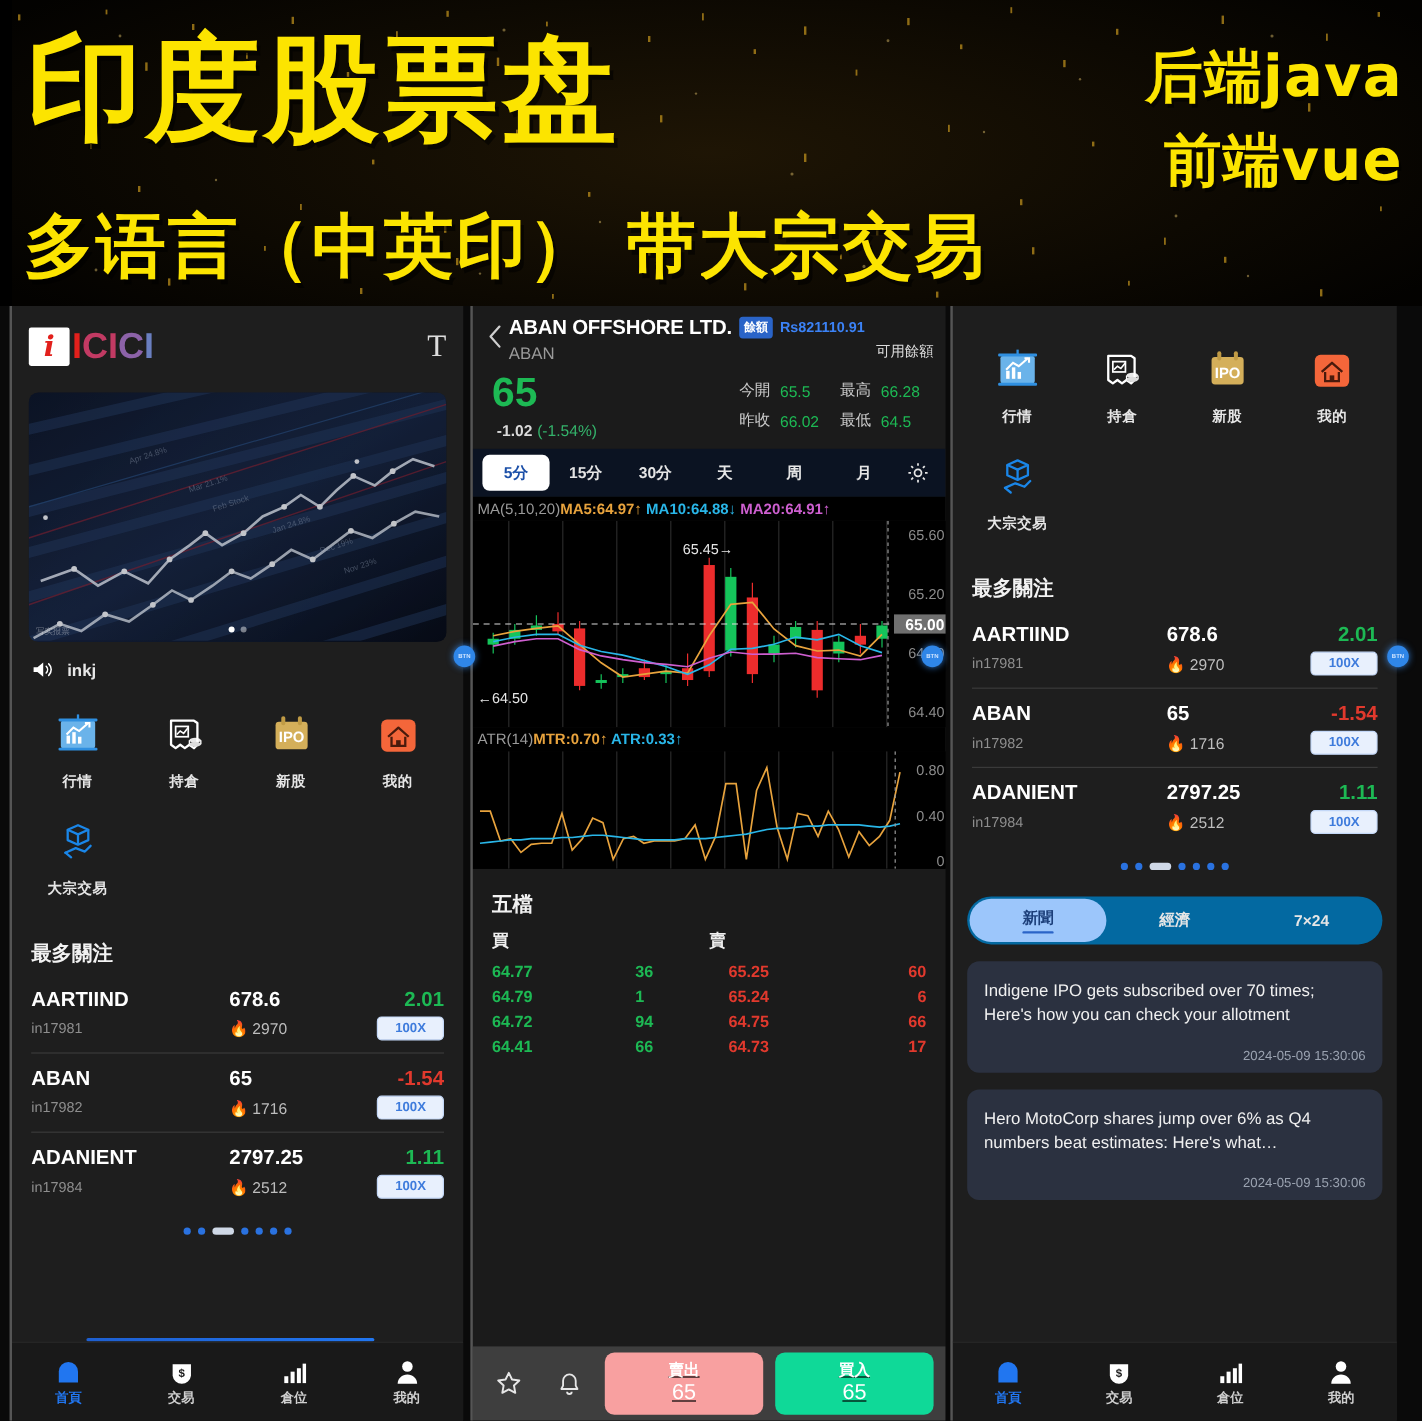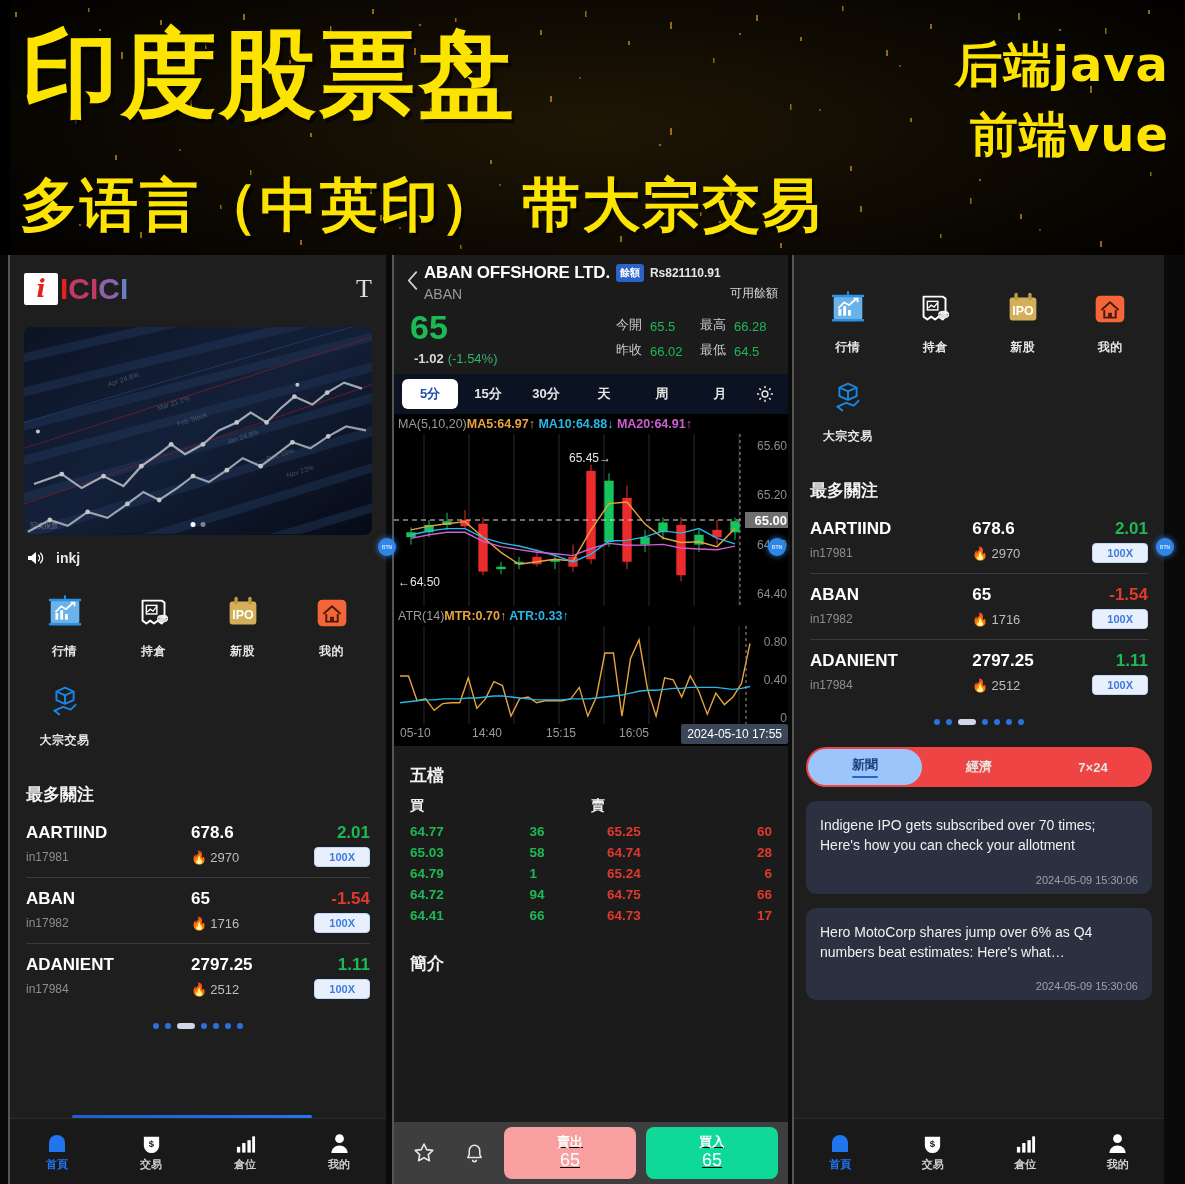--- a/index.html
+++ b/index.html
@@ -130,21 +130,21 @@
   .bar-accent { position:absolute; left:62px; bottom:66px; width:240px; height:3px;
     background:linear-gradient(90deg,#1e5fd0,#2176f0); border-radius:2px; }
 
   
   .mp-head { padding: 8px 10px 2px 6px; display:flex; align-items:flex-start; }
   .back-chev { width:24px; height:34px; display:flex;align-items:center;justify-content:center; }
   .mp-hl { flex:1; }
   .mp-title-row { display:flex; align-items:center; gap:6px; }
   .mp-title { font-size:17px; font-weight:bold; color:#fff; letter-spacing:-.2px;}
   .bal-badge { font-size:10px; color:#fff; background:#2a64c8; border-radius:3px; padding:2px 4px; font-weight:bold;}
-  .bal-amt { font-size:12px; color:#e5e5e5; font-weight:bold; }
+  .bal-amt { font-size:12px; color:#3b82f6; font-weight:bold; }
   .mp-sub-row { display:flex; align-items:center; margin-top:2px;}
   .mp-code { font-size:14px; color:#9a9a9a; }
   .bal-lbl { margin-left:auto; font-size:12px; color:#dcdcdc; }
 
   .quote { display:flex; padding: 6px 12px 8px 16px; align-items:flex-start;}
   .q-left { flex:0 0 48%; }
   .q-price { font-size:34px; font-weight:600; color:#1DB954; line-height:1; }
   .q-delta { font-size:13px; font-weight:bold; color:#1DB954; margin-top:7px;}
   .q-delta span { font-weight:normal; color:#34b36b; margin-left:4px;}
   .q-right { flex:1; padding-top:6px; }
@@ -188,21 +188,21 @@
   }
   .ab-ico { width:40px; display:flex;align-items:center;justify-content:center;}
   .ab-btn { flex:1; border-radius:8px; text-align:center; padding:7px 0; color:#fff; }
   .ab-sell { background:#F8A0A0; }
   .ab-buy  { background:#0FD998; }
   .ab-l1 { font-size:13px; font-weight:bold; line-height:1.2;}
   .ab-l2 { font-size:18px; line-height:1.3; }
 
   
   .news-tabs {
-    margin: 14px 12px 0 12px; background:#ef4444; border-radius:22px; display:flex;
+    margin: 14px 12px 0 12px; background:#0369a1; border-radius:22px; display:flex;
     align-items:center; height:40px; padding: 0 2px;
   }
   .ntab { flex:1; text-align:center; font-size:13px; font-weight:bold; color:#e6e6e6;
           height:36px; display:flex; flex-direction:column; align-items:center; justify-content:center;
           border-radius:18px; }
   .ntab.active { background:#9CC6FB; color:#1c3f7a; }
   .ntab.active .und { width:26px;height:2px;background:#2a64c8;border-radius:2px;margin-top:2px;}
   .news-card {
     margin: 14px 12px 0 12px; background:#2b3140; border-radius:10px; padding:14px 14px 8px 14px;
   }
@@ -730,68 +730,53 @@
           <line x1="345" y1="0" x2="345" y2="98" stroke="#2a2a2a" stroke-width="1"></line>
           <polyline points="6,49.955555555555556 14.536585365853659,49.955555555555556 23.073170731707318,74.8 31.609756097560975,72.88888888888889 40.146341463414636,84.35555555555555 48.6829268292683,77.66666666666667 57.21951219512195,76.71111111111111 65.7560975609756,76.71111111111111 74.29268292682927,51.866666666666674 82.82926829268293,82.44444444444444 91.3658536585366,72.88888888888889 99.90243902439025,55.68888888888889 108.4390243902439,59.51111111111111 116.97560975609757,90.08888888888889 125.51219512195122,72.88888888888889 134.0487804878049,70.97777777777777 142.58536585365854,76.71111111111111 151.1219512195122,74.8 159.65853658536585,74.8 168.19512195121953,74.8 176.7317073170732,72.88888888888889 185.26829268292684,61.42222222222222 193.8048780487805,90.08888888888889 202.34146341463415,70.97777777777777 210.8780487804878,27.022222222222226 219.41463414634148,27.022222222222226 227.95121951219514,90.08888888888889 236.4878048780488,32.75555555555555 245.02439024390245,13.64444444444446 253.5609756097561,63.333333333333336 262.0975609756098,90.08888888888889 270.6341463414634,51.866666666666674 279.1707317073171,53.77777777777778 287.70731707317077,70.97777777777777 296.2439024390244,49.955555555555556 304.7804878048781,65.24444444444444 313.3170731707317,88.17777777777778 321.8536585365854,67.15555555555555 330.39024390243907,78.62222222222222 338.9268292682927,70.97777777777777 347.4634146341464,57.6 356,17.46666666666667" fill="none" stroke="#E8A33D" stroke-width="1.4"></polyline>
           <polyline points="6,76.71111111111111 14.536585365853659,75.75555555555556 23.073170731707318,74.8 31.609756097560975,73.84444444444445 40.146341463414636,73.84444444444445 48.6829268292683,72.88888888888889 57.21951219512195,72.88888888888889 65.7560975609756,72.88888888888889 74.29268292682927,71.93333333333334 82.82926829268293,71.93333333333334 91.3658536585366,70.97777777777777 99.90243902439025,70.02222222222223 108.4390243902439,70.02222222222223 116.97560975609757,70.97777777777777 125.51219512195122,71.93333333333334 134.0487804878049,72.88888888888889 142.58536585365854,73.84444444444445 151.1219512195122,73.84444444444445 159.65853658536585,73.84444444444445 168.19512195121953,73.84444444444445 176.7317073170732,72.88888888888889 185.26829268292684,72.88888888888889 193.8048780487805,72.88888888888889 202.34146341463415,71.93333333333334 210.8780487804878,70.97777777777777 219.41463414634148,70.02222222222223 227.95121951219514,69.06666666666666 236.4878048780488,67.15555555555555 245.02439024390245,65.24444444444444 253.5609756097561,64.28888888888889 262.0975609756098,64.28888888888889 270.6341463414634,63.333333333333336 279.1707317073171,62.37777777777778 287.70731707317077,62.37777777777778 296.2439024390244,61.42222222222222 304.7804878048781,61.42222222222222 313.3170731707317,61.42222222222222 321.8536585365854,61.42222222222222 330.39024390243907,62.37777777777778 338.9268292682927,63.333333333333336 347.4634146341464,62.37777777777778 356,60.46666666666667" fill="none" stroke="#29B6E8" stroke-width="1.4"></polyline>
           <line x1="352" y1="0" x2="352" y2="98" stroke="#9a9a9a" stroke-width="1" stroke-dasharray="3 3"></line>
           <text x="393" y="19.555555555555557" fill="#8c8c8c" font-size="12" text-anchor="end" font-family="Liberation Sans, sans-serif">0.80</text>
           <text x="393" y="57.77777777777778" fill="#8c8c8c" font-size="12" text-anchor="end" font-family="Liberation Sans, sans-serif">0.40</text>
           <text x="393" y="96" fill="#8c8c8c" font-size="12" text-anchor="end" font-family="Liberation Sans, sans-serif">0</text>
         </svg>
     </div>
 
-    <div class="xaxis">
-      <span class="xt" style="left:6px">05-10</span>
-      <span class="xt" style="left:78px">14:40</span>
-      <span class="xt" style="left:152px">15:15</span>
-      <span class="xt" style="left:225px">16:05</span>
-      <span class="xt" style="left:298px">16:40</span>
-      <span class="xtip">2024-05-10 17:55</span>
-    </div>
 
     <div class="ob-title">五檔</div>
     <div class="ob-head">
       <span class="h-buy">買</span>
       <span>賣</span>
     </div>
     <div>
       <div class="ob-row">
         <span class="ob-bp">64.77</span>
         <span class="ob-bv">36</span>
         <span class="ob-sp">65.25</span>
         <span class="ob-sv">60</span>
       </div>
       <div class="ob-row">
-        <span class="ob-bp">65.03</span>
-        <span class="ob-bv">58</span>
-        <span class="ob-sp">64.74</span>
-        <span class="ob-sv">28</span>
-      </div>
-      <div class="ob-row">
         <span class="ob-bp">64.79</span>
         <span class="ob-bv">1</span>
         <span class="ob-sp">65.24</span>
         <span class="ob-sv">6</span>
       </div>
       <div class="ob-row">
         <span class="ob-bp">64.72</span>
         <span class="ob-bv">94</span>
         <span class="ob-sp">64.75</span>
         <span class="ob-sv">66</span>
       </div>
       <div class="ob-row">
         <span class="ob-bp">64.41</span>
         <span class="ob-bv">66</span>
         <span class="ob-sp">64.73</span>
         <span class="ob-sv">17</span>
       </div>
     </div>
 
-    <div class="intro-title">簡介</div>
 
     <div class="action-bar">
       <div class="ab-ico">
         <svg viewBox="0 0 24 24" width="24" height="24">
             <path d="M12 3l2.7 5.6 6.1.8-4.5 4.2 1.1 6.1L12 16.8 6.6 19.7l1.1-6.1L3.2 9.4l6.1-.8z" fill="none" stroke="#e6e6e6" stroke-width="1.6" stroke-linejoin="round"></path>
           </svg>
       </div>
       <div class="ab-ico">
         <svg viewBox="0 0 24 24" width="23" height="23">
             <path d="M12 3.5a5.5 5.5 0 00-5.5 5.5v4.2L5 16.2h14l-1.5-3V9A5.5 5.5 0 0012 3.5z" fill="none" stroke="#e6e6e6" stroke-width="1.6" stroke-linejoin="round"></path>

